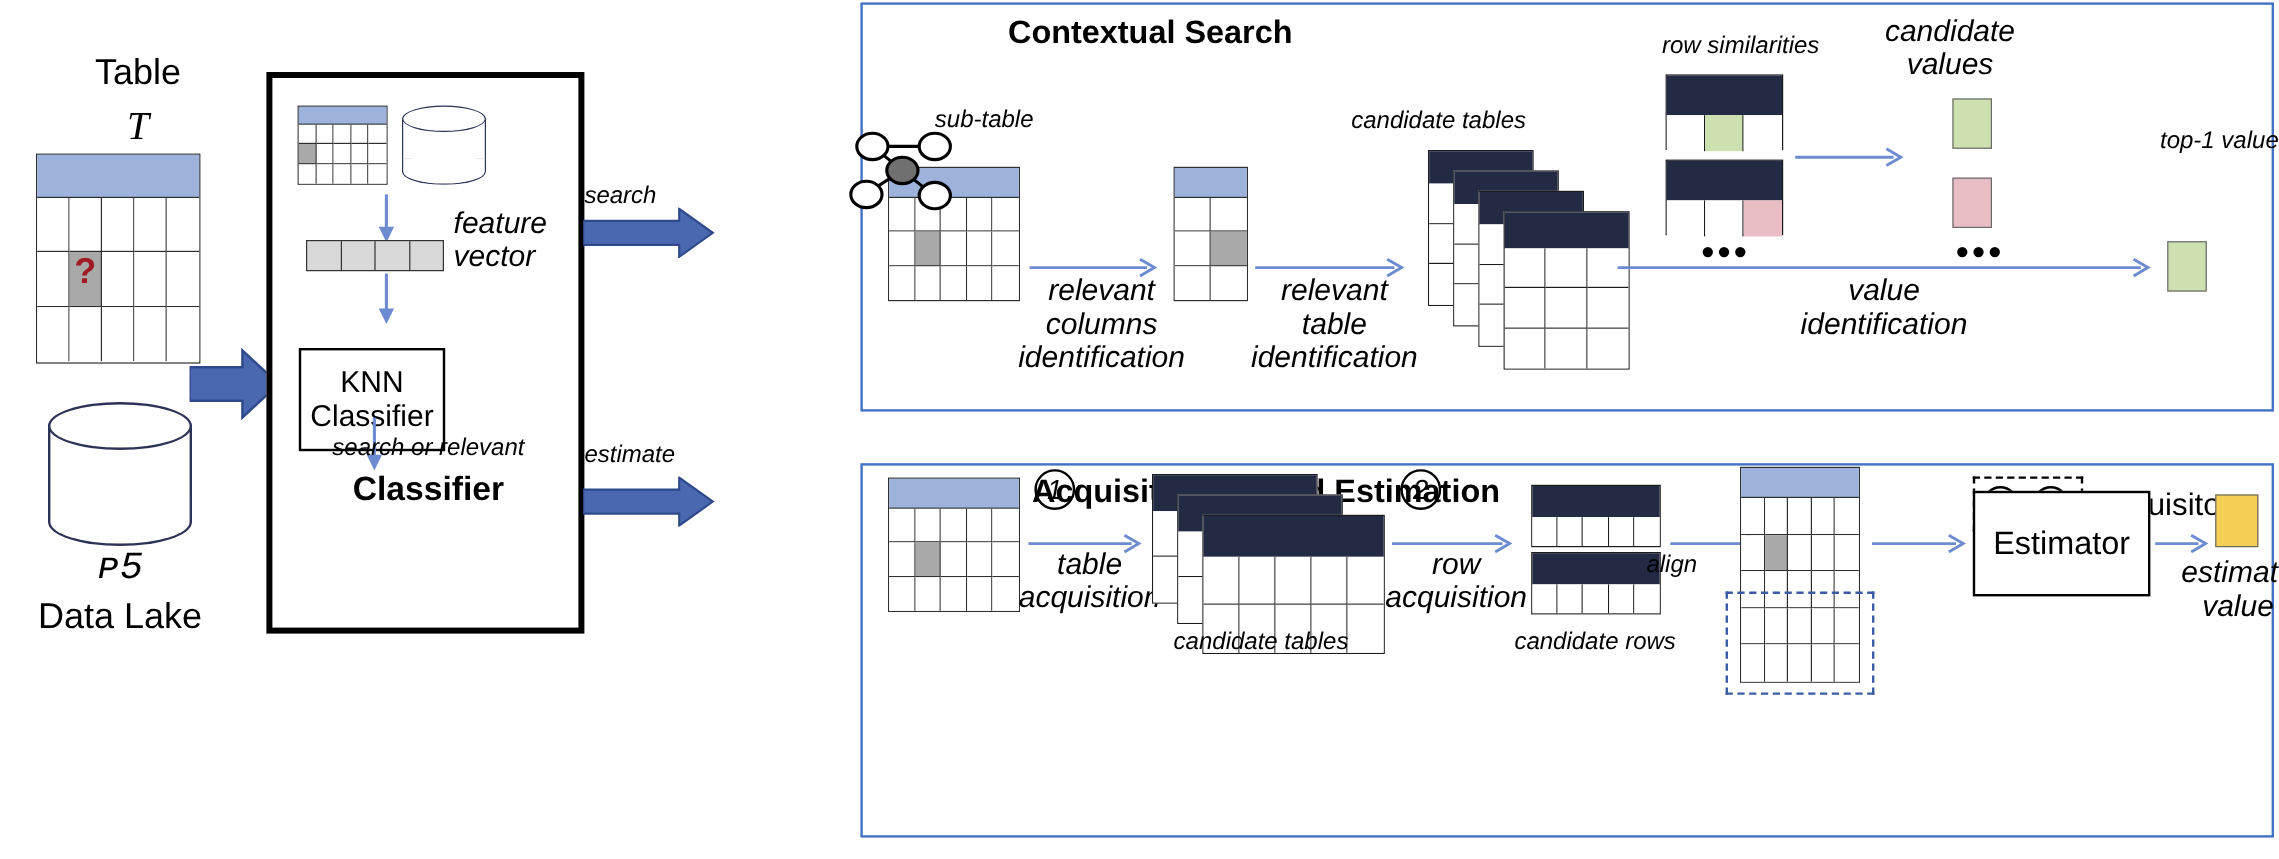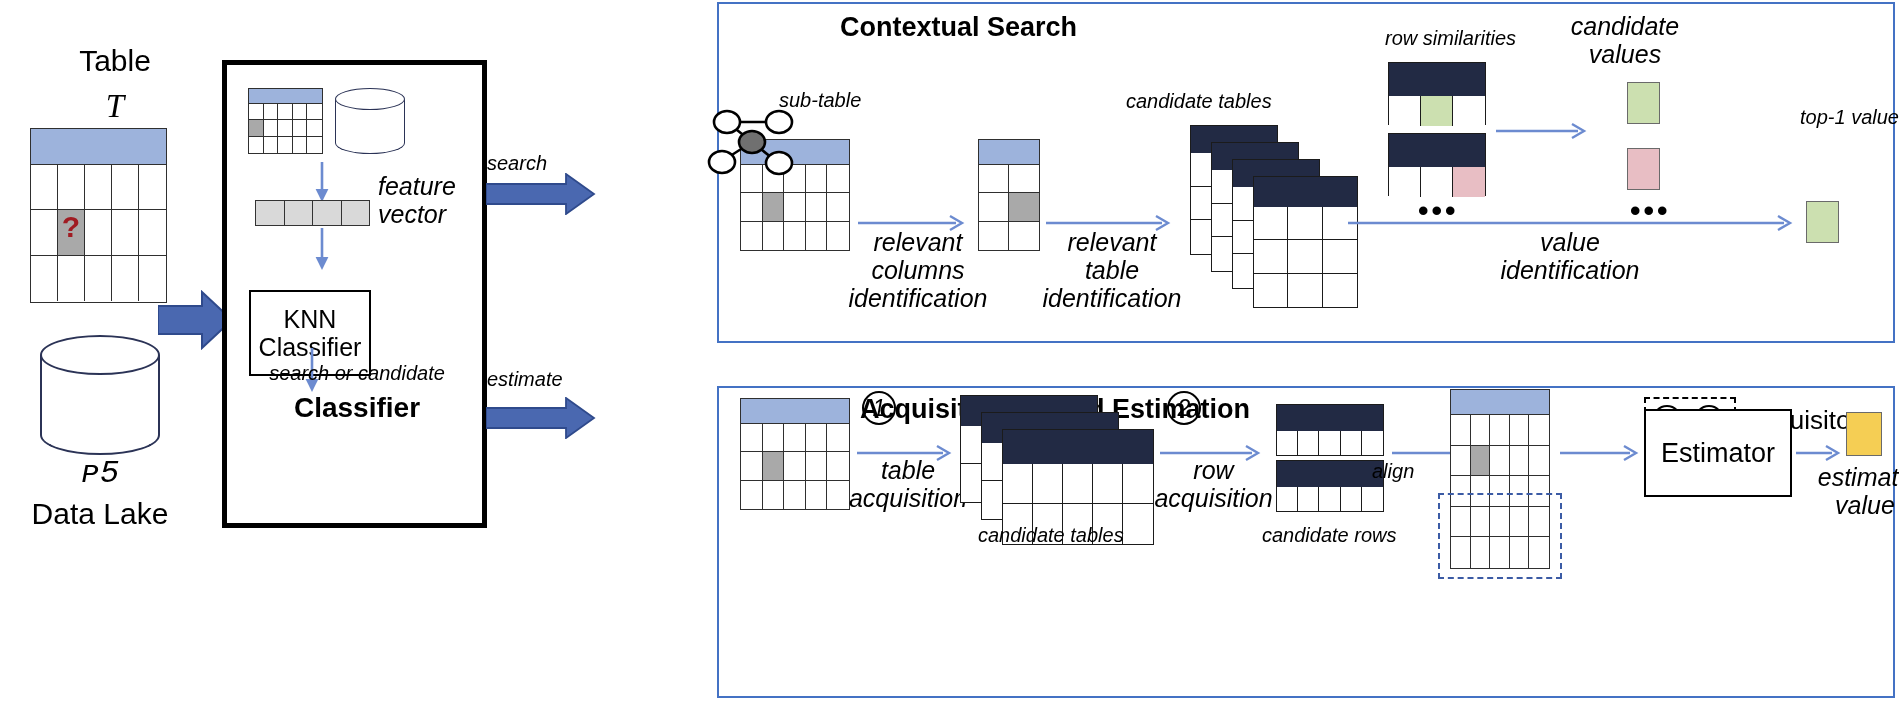--- a/index.html
+++ b/index.html
@@ -152,21 +152,21 @@
             display:flex;flex-direction:column;align-items:center;justify-content:center;font-size:25px;line-height:1.14;margin-top:18px;">
   <div>KNN</div>
   <div>Classifier</div>
 </div>
 
 <svg class="thin" style="left:302px;top:348px;" width="20" height="44">
   <line x1="10" y1="0" x2="10" y2="34" stroke="#6C8BD0" stroke-width="2.6"></line>
   <polygon points="10,44 3.6,31 16.4,31" fill="#6C8BD0"></polygon>
 </svg>
 
-<div class="abs lbl it ctr" style="left:232px;top:362px;width:250px;">search or candidate</div>
+<div class="abs lbl it ctr" style="left:232px;top:362px;width:250px;">search or relevant</div>
 <div class="abs lbl bold ctr" style="left:232px;top:392px;width:250px;font-size:28px;">Classifier</div>
 
 <div class="abs lbl it" style="left:487px;top:152px;">search</div>
 <svg class="bigarrow" style="left:486px;top:173px;" width="110" height="42" viewBox="0 0 110 42">
   <polygon points="0,11 80,11 80,1 108,21 80,41 80,31 0,31" fill="#4A68B0" stroke="#2F4A8C" stroke-width="1.8"></polygon>
 </svg>
 
 <div class="abs lbl it" style="left:487px;top:368px;">estimate</div>
 <svg class="bigarrow" style="left:486px;top:397px;" width="110" height="42" viewBox="0 0 110 42">
   <polygon points="0,11 80,11 80,1 108,21 80,41 80,31 0,31" fill="#4A68B0" stroke="#2F4A8C" stroke-width="1.8"></polygon>

